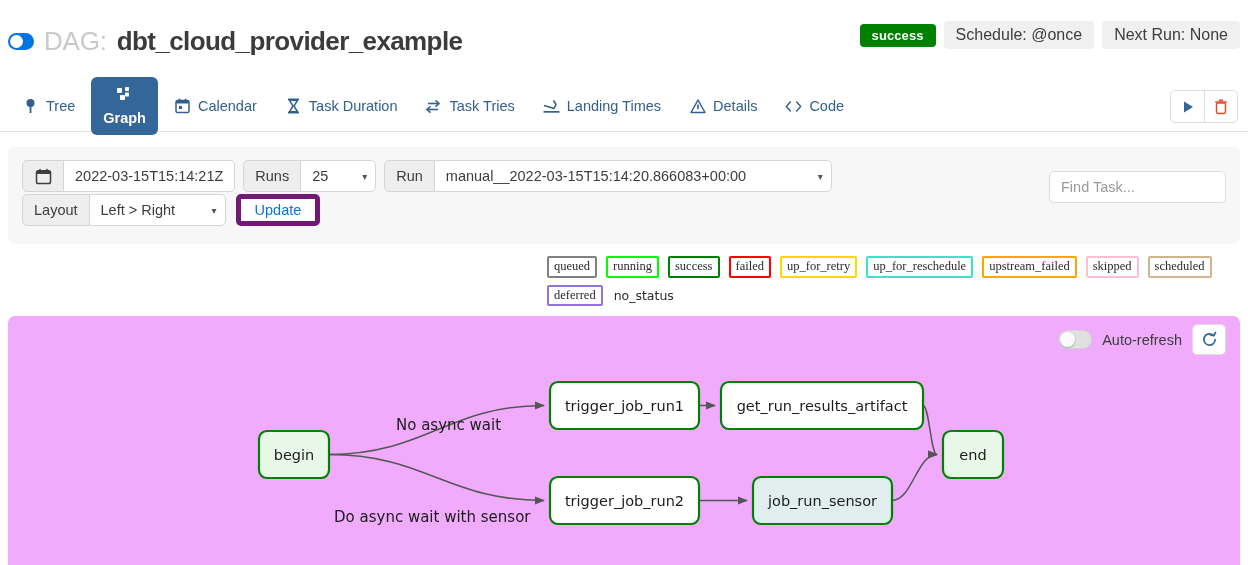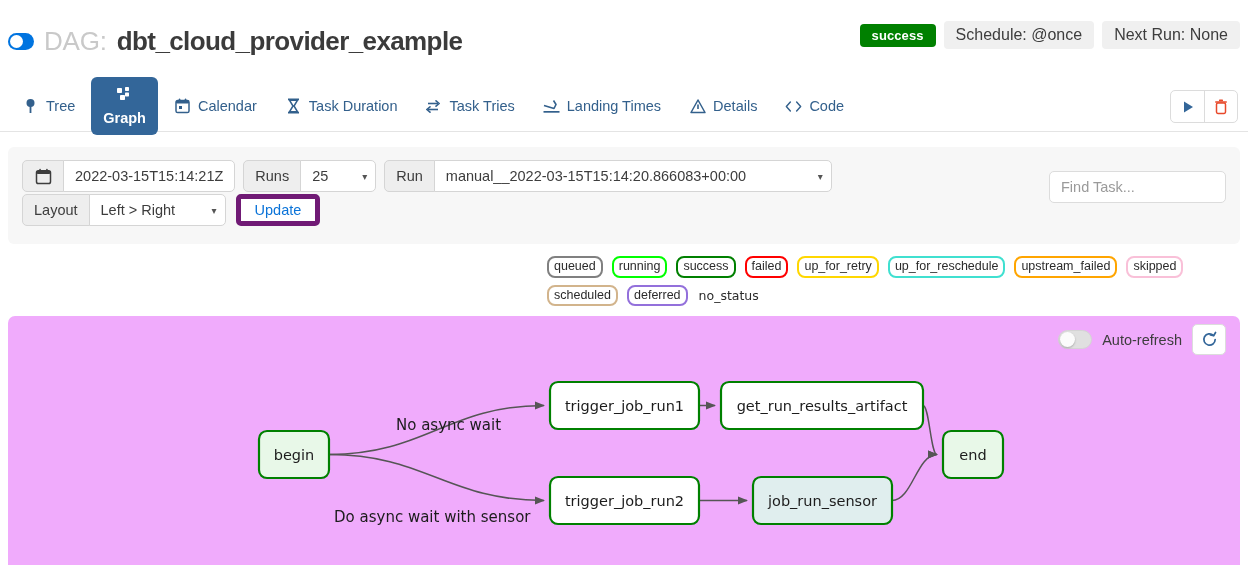--- a/index.html
+++ b/index.html
@@ -123,23 +123,23 @@
   .legend-right {
     position: absolute; left: 547px; top: 0; width: 700px;
     display: flex; flex-wrap: wrap; gap: 7px 9px; align-content: flex-start;
   }
   .op-chip {
     border: 1px solid #c5c5c5; border-radius: 4px; background: #ffffff;
     font-size: 12.5px; color: #2b2b2b; padding: 2px 5px; line-height: 1.25;
     font-family: "DejaVu Sans", sans-serif;
   }
   .st-chip {
-    border: 2px solid #1d4ed8; border-radius: 8px; background: #ffffff;
+    border: 2px solid #1d4ed8; border-radius: 2px; background: #ffffff;
     font-size: 12.5px; color: #2b2b2b; padding: 1px 5px; line-height: 1.25;
-    font-family: Liberation Sans, sans-serif; white-space: nowrap;
+    font-family: Liberation Serif, serif; white-space: nowrap;
   }
   .st-plain {
     font-size: 12.5px; color: #2b2b2b; padding: 3px 2px; line-height: 1.25;
     font-family: "DejaVu Sans", sans-serif;
   }
 
   
   .graph-panel {
     position: absolute; left: 8px; top: 316px; width: 1232px; height: 262px;
     background: #f0abfc; border-radius: 7px; overflow: hidden;

